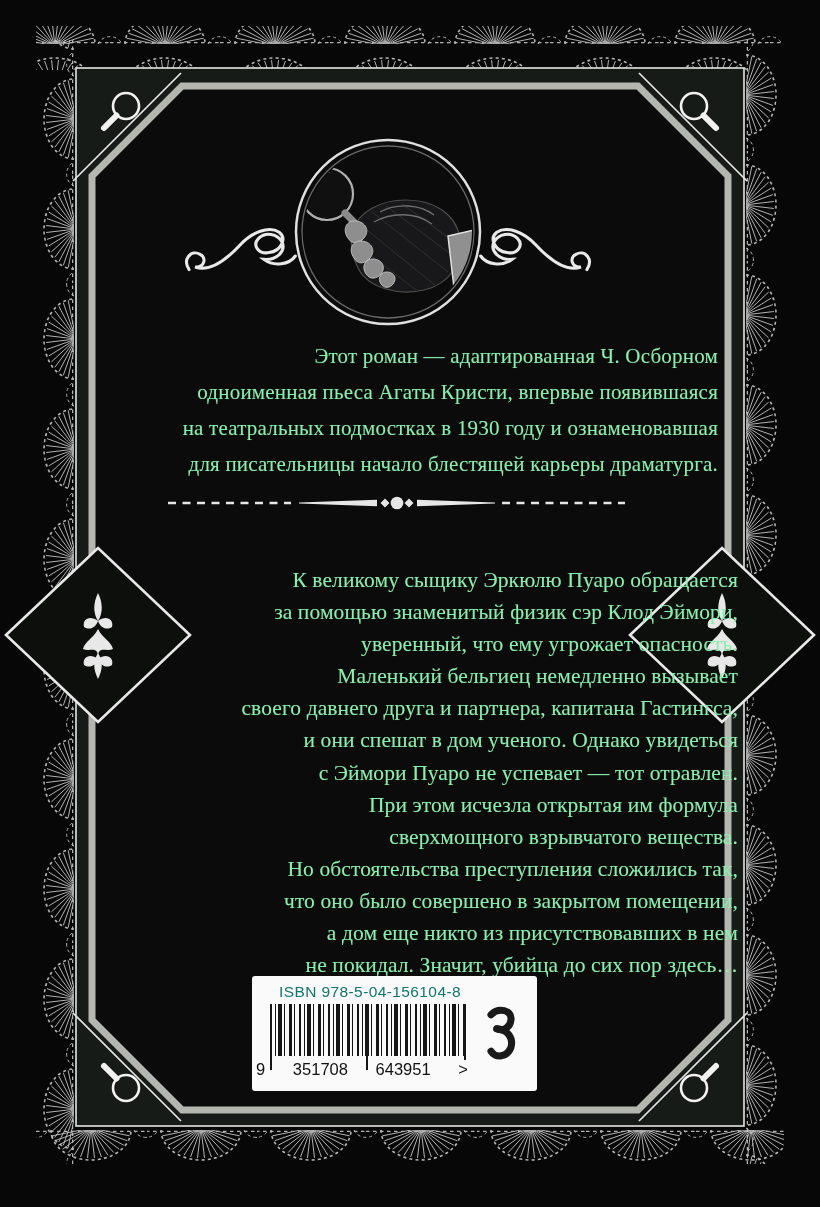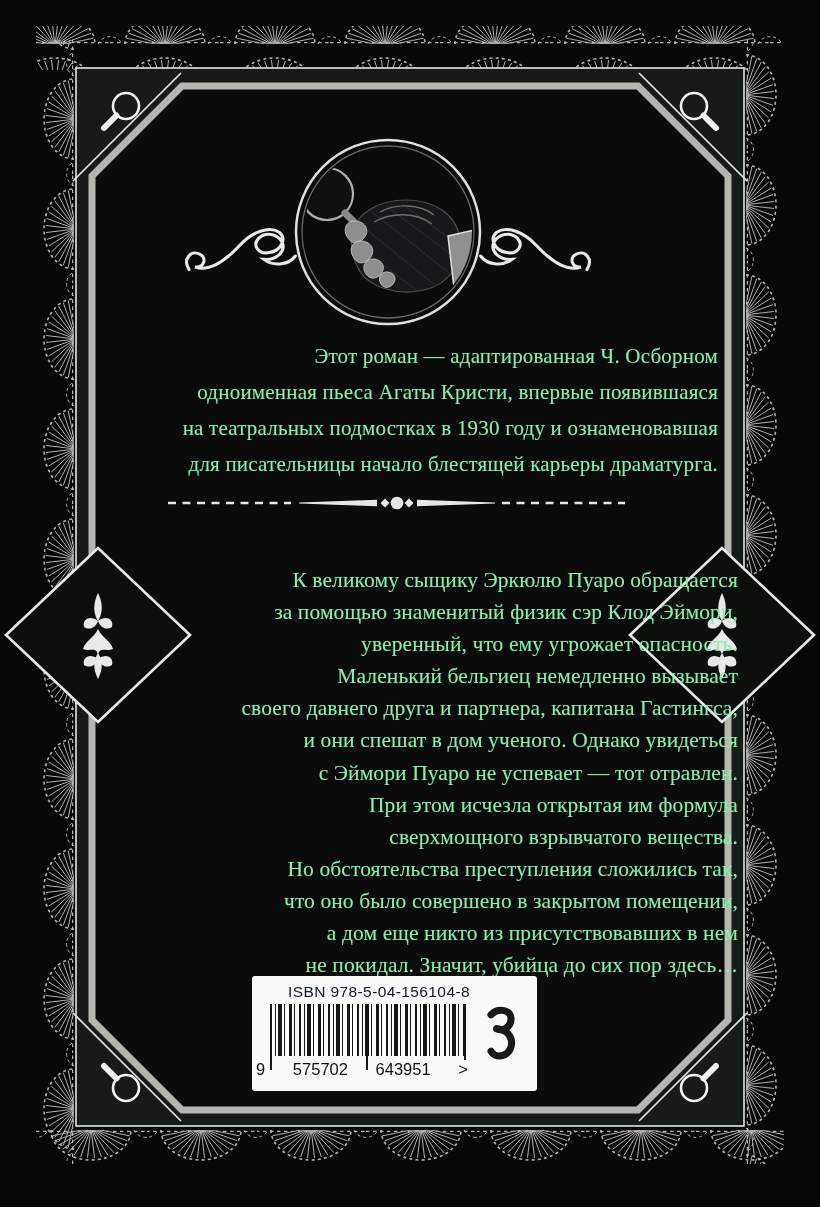--- a/index.html
+++ b/index.html
@@ -13,22 +13,22 @@
     position:absolute;z-index:3;text-align:right;color:#86efac;
     white-space:pre-line;text-shadow:0 0 1px rgba(255,255,255,.25);
   }
   .intro{left:78px;top:338px;width:640px;font-size:21px;line-height:36px;letter-spacing:.2px;}
   .synopsis{left:58px;top:544px;width:680px;font-size:21.5px;line-height:32.1px;letter-spacing:.1px;margin-top:20px;}
   .barcode-panel{
     position:absolute;z-index:3;left:252px;top:976px;width:285px;height:115px;
     background:#fafafa;border-radius:3px;
     font-family:"Liberation Sans","DejaVu Sans",sans-serif;color:#161616;
   }
-  .isbn{position:absolute;left:18px;top:7px;width:200px;text-align:right;
-        font-size:15.5px;letter-spacing:.4px;color:#0f172a;}
+  .isbn{position:absolute;left:18px;top:7px;width:200px;text-align:center;
+        font-size:15.5px;letter-spacing:.4px;color:#0f766e;}
   .bars{
     position:absolute;left:18px;top:28px;width:196px;height:52px;
     background:repeating-linear-gradient(90deg,
       #161616 0 2px,#fafafa 2px 5px,
       #161616 5px 6px,#fafafa 6px 8px,
       #161616 8px 12px,#fafafa 12px 14px,
       #161616 14px 15px,#fafafa 15px 19px,
       #161616 19px 22px,#fafafa 22px 24px,
       #161616 24px 25px,#fafafa 25px 29px);
   }
@@ -168,21 +168,21 @@
 не покидал. Значит, убийца до сих пор здесь…</div>
 
   <div class="barcode-panel">
     <div class="isbn">ISBN 978-5-04-156104-8</div>
     <div class="bars"></div>
     <div class="guard g1"></div>
     <div class="guard g2"></div>
     <div class="guard g3"></div>
     <div class="ean-digits">
       <span>9</span>
-      <span>575702</span>
+      <span>351708</span>
       <span>643951</span>
       <span>&gt;</span>
     </div>
     <svg class="pub-logo" viewBox="0 0 36 66" xmlns="http://www.w3.org/2000/svg">
       <g fill="none" stroke="#1a1a1a" stroke-width="8.5" stroke-linecap="round">
         <path d="M6,11 C15,2 31,5 30,17 C29,27 20,31 13,28"></path>
         <path d="M13,28 C26,29 33,39 30,50 C26,62 11,64 6,55"></path>
       </g>
     </svg>
   </div>

